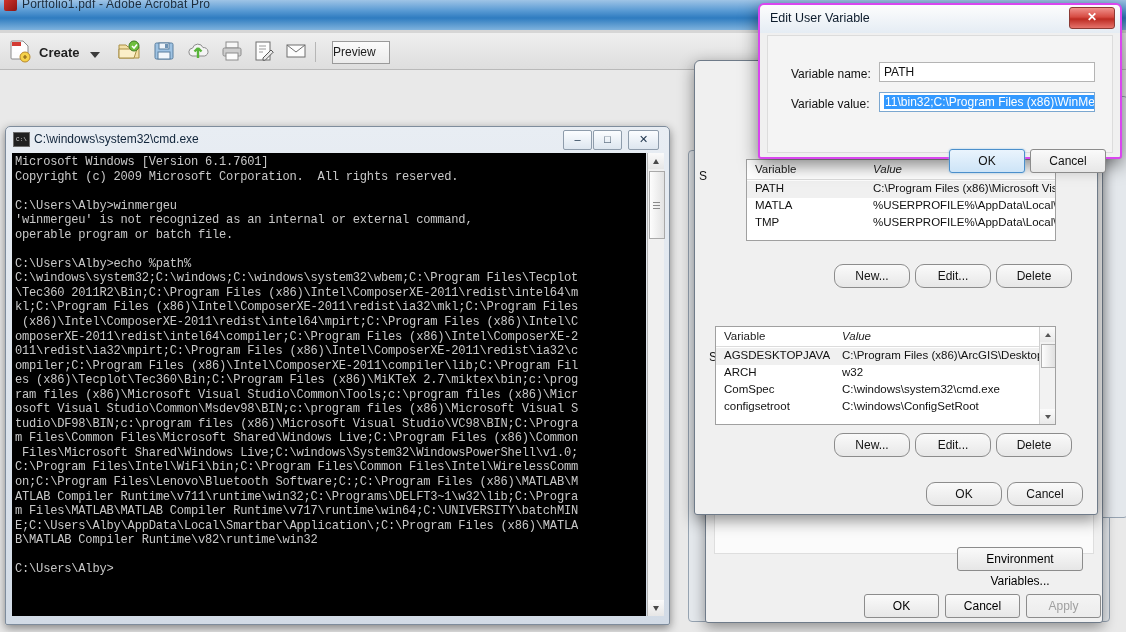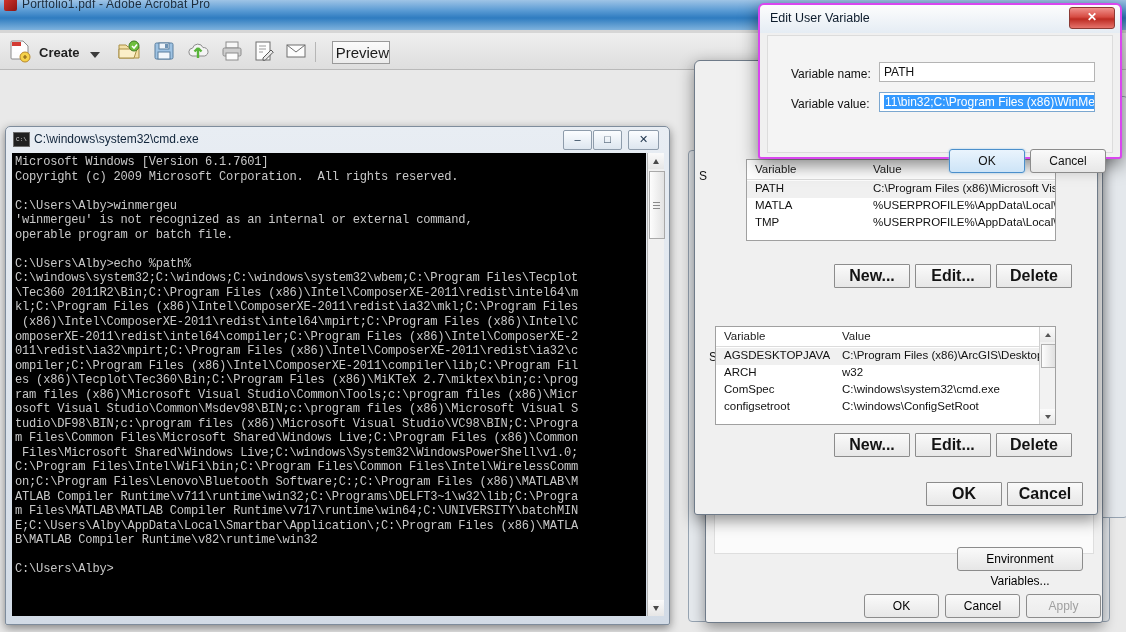--- a/index.html
+++ b/index.html
@@ -40,21 +40,21 @@
   .tb-icon{position:absolute;top:6px;width:24px;height:24px;cursor:default;}
   #create-label{position:absolute;left:39px;top:12px;font-size:13px;font-weight:bold;color:#1f1f1f;}
   #create-caret{
     position:absolute;left:90px;top:19px;width:0;height:0;
     border-left:5px solid transparent;border-right:5px solid transparent;border-top:6px solid #3b3b3b;
   }
   #tb-sep{position:absolute;left:315px;top:9px;width:1px;height:20px;background:#b6b6b6;}
   #preview-btn{
     position:absolute;left:332px;top:8px;width:56px;height:21px;
     border:1px solid #9a9a9a;background:linear-gradient(to bottom,#fbfbfb,#ebebeb);
-    font-size:15px;color:#1c1c1c;text-align:right;line-height:21px;cursor:default;
+    font-size:12px;color:#1c1c1c;text-align:left;line-height:21px;cursor:default;
   }
   #find-btn{
     position:absolute;left:1090px;top:7px;width:30px;height:22px;
     border:1px solid #a8a8a8;background:linear-gradient(to bottom,#f7f7f7,#e7e7e7);cursor:default;
   }
   #acrobat-doc{
     position:absolute;left:0;top:70px;width:1126px;height:562px;
     background:#e9e9e9;
   }
   
@@ -135,30 +135,30 @@
   }
   .group-label{position:absolute;font-size:12px;color:#111;}
   .listbox{
     position:absolute;background:#fff;border:1px solid #a0a0a0;overflow:hidden;
   }
   .list-head{
     position:absolute;left:0;top:0;right:0;height:19px;background:#fff;
     border-bottom:1px solid #dcdcdc;
   }
   .lh-var{position:absolute;left:8px;top:3px;font-size:11.5px;color:#1c1c1c;}
-  .lh-val{position:absolute;left:126px;top:3px;font-size:11.5px;color:#1c1c1c;}
+  .lh-val{position:absolute;left:126px;top:3px;font-size:11.5px;color:#1c1c1c;font-style:italic;}
   .lrow{position:absolute;left:0;right:0;height:17px;}
   .lrow.sel{background:#f0f0f0;}
   .lr-var{position:absolute;left:8px;top:1px;font-size:11.5px;color:#111;white-space:nowrap;}
   .lr-val{position:absolute;left:126px;top:1px;font-size:11.5px;color:#111;white-space:nowrap;}
   .dlg-btn{
     position:absolute;height:22px;width:74px;
-    border:1px solid #8c8c8c;border-radius:1px;
+    border:1px solid #8c8c8c;border-radius:9px;
     background:linear-gradient(to bottom,#fafafa,#e7e7e7);
-    text-align:center;line-height:22px;font-size:16px;color:#131313;cursor:default;font-weight:bold;
+    text-align:center;line-height:22px;font-size:12px;color:#131313;cursor:default;
   }
   .mini-scroll{
     position:absolute;right:0;top:0;width:15px;bottom:0;background:#f2f2f2;border-left:1px solid #d0d0d0;
   }
   .ms-arrow{position:absolute;left:0;width:15px;height:15px;background:linear-gradient(to bottom,#fbfbfb,#e9e9e9);}
   .ms-thumb{position:absolute;left:1px;top:17px;width:13px;height:22px;background:linear-gradient(to right,#fdfdfd,#e0e0e0);border:1px solid #b0b0b0;}
   
   #editdlg{
     position:absolute;left:713px;top:3px;width:360px;height:152px;
     background:#f0f0f0;border:2px solid #d946ef;border-radius:6px 6px 3px 3px;

